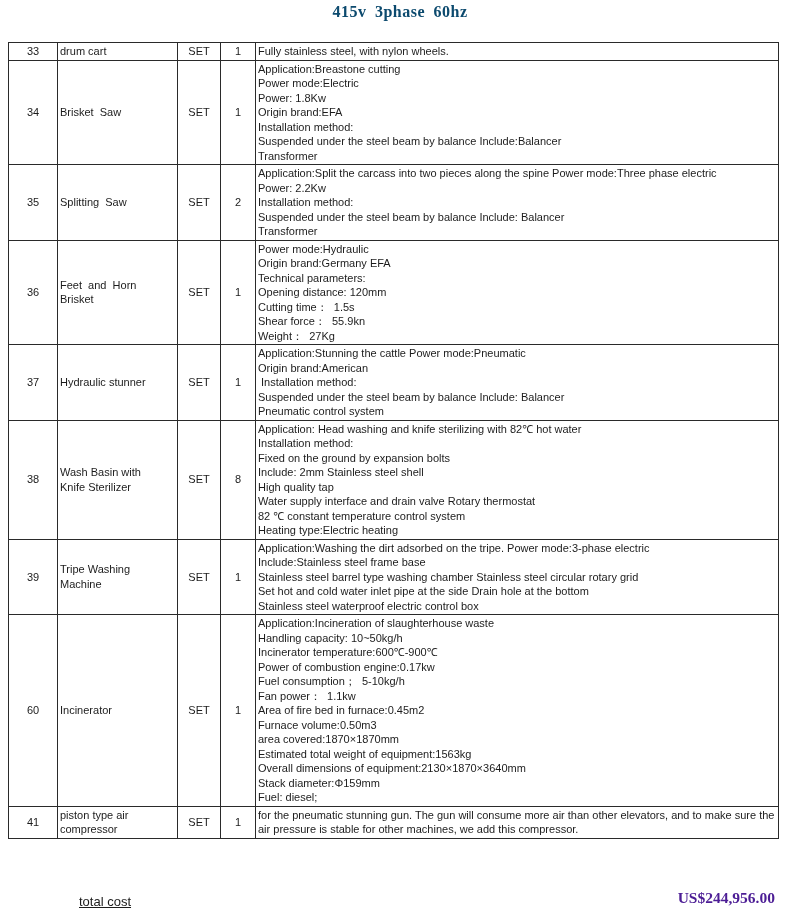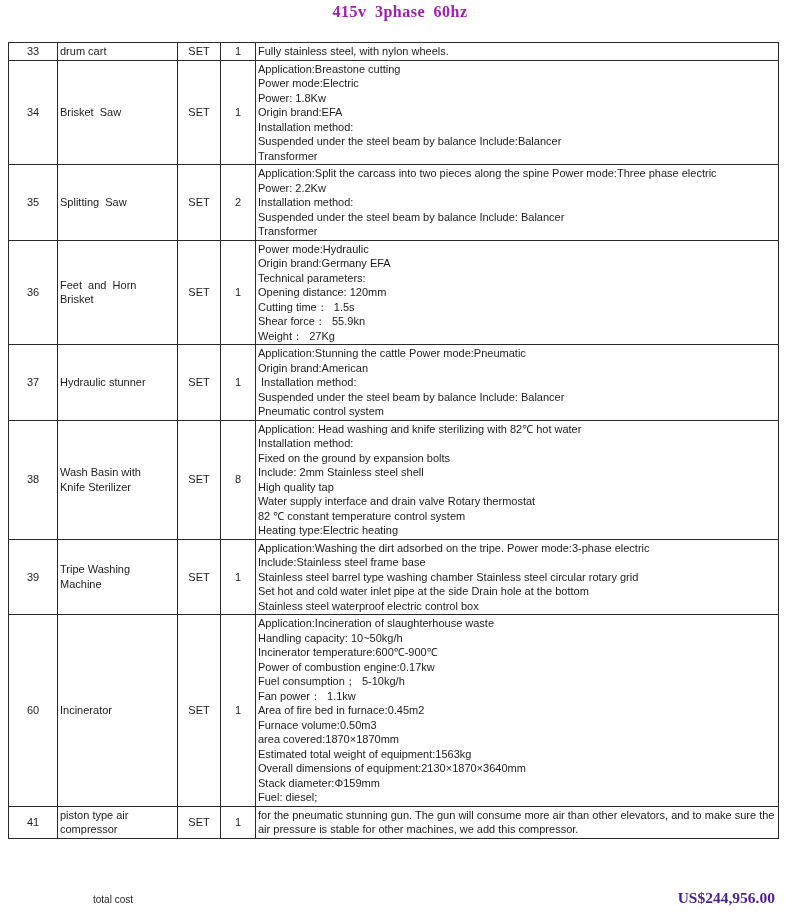--- a/index.html
+++ b/index.html
@@ -8,21 +8,21 @@
     background:#ffffff;
     color:#1c1c1c;
     font-family:"Liberation Sans", sans-serif;
     position:relative;
     overflow:hidden;
   }
   .doc-title {
     position:absolute; top:3px; left:0; width:100%;
     text-align:center;
     font-family:"Liberation Serif", serif;
-    font-size:16px; font-weight:600; color:#a21caf;
+    font-size:16px; font-weight:600; color:#0c4a6e;
     letter-spacing:0.5px;
     word-spacing:4px;
   }
   table.equip {
     position:absolute; left:8px; top:42px;
     width:770px;
     border-collapse:collapse;
     table-layout:fixed;
   }
   table.equip td {
@@ -42,22 +42,22 @@
     vertical-align:middle;
     white-space:pre-wrap;
   }
   td.c-desc {
     text-align:left;
     vertical-align:top;
     white-space:pre-wrap;
     padding:2px 4px 2px 3px;
   }
   .footer-label {
-    position:absolute; left:93px; top:894px;
-    font-size:10px; color:#1c1c1c;
+    position:absolute; left:79px; top:894px;
+    font-size:13px; color:#1c1c1c;text-decoration:underline;
   }
   .footer-amount {
     position:absolute; right:25px; top:889px;
     font-family:"Liberation Serif", serif;
     font-size:15.5px; font-weight:700; color:#4c1d95;
   }
 </style>
 </head>
 <body>
 

